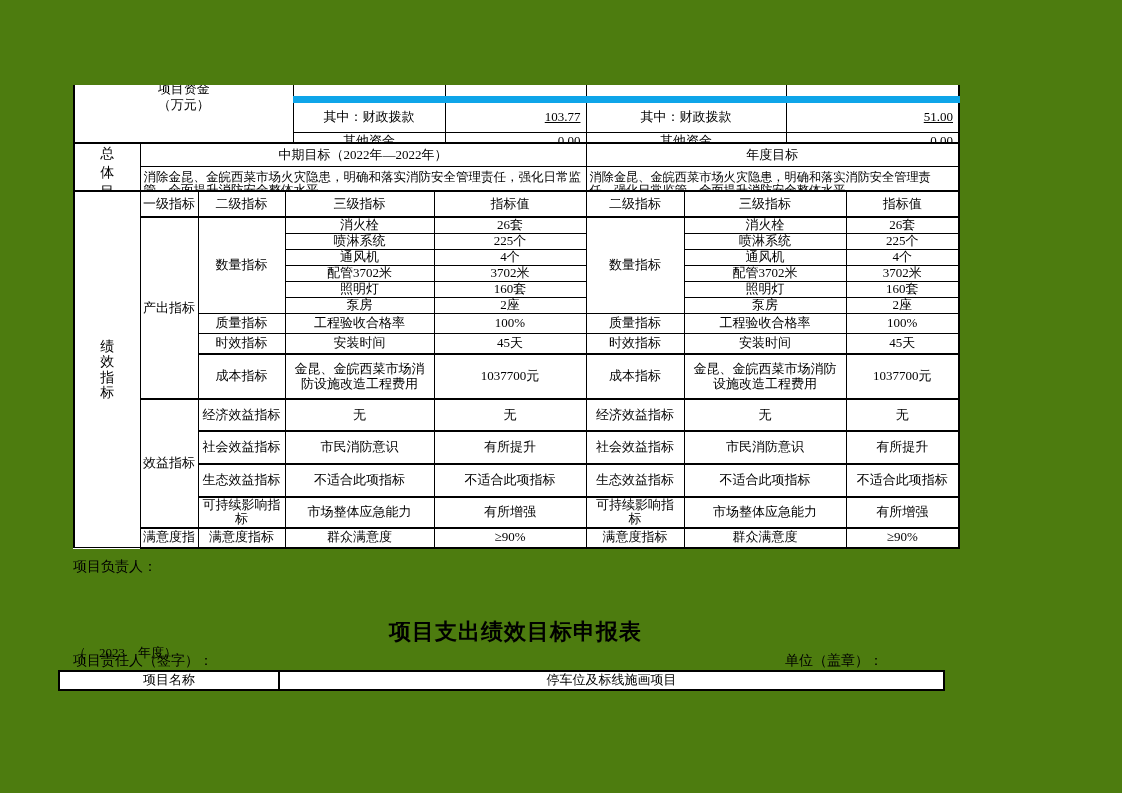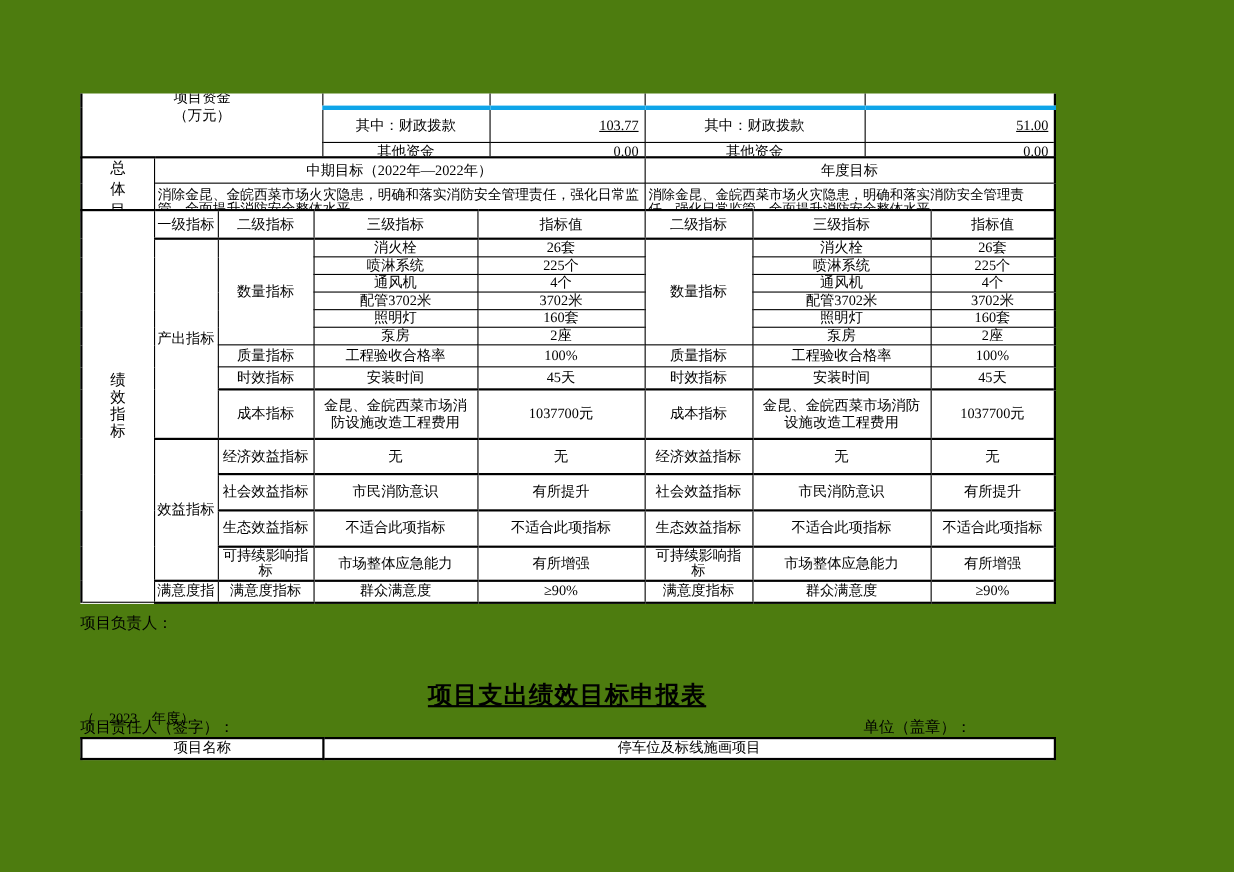--- a/index.html
+++ b/index.html
@@ -10,42 +10,42 @@
      font-size:13px;line-height:1.12;padding:0 2px;overflow:hidden;white-space:pre-line;}
   
   .bl2{border-left-width:2px!important}
   .br2{border-right-width:2px!important}
   .bb2{border-bottom-width:2px!important}
   .bt2{border-top-width:2px!important}
   tr.tk td{border-top-width:2px;}
   
   #fund{left:73px;top:85px;width:885px;}
   #fund td{border-top:none;}
-  #fund tr:nth-child(2) td{border-top:4px solid #0ea5e9;}
+  #fund tr:nth-child(2) td{border-top:7px solid #0ea5e9;}
   #fund .lbl{vertical-align:top;}
   #fund .lbl .inner{margin-top:-4px;line-height:16px;}
   #fund .num{text-align:right;padding-right:5px;text-decoration:underline;}
   
   #goal{left:73px;top:142px;width:885px;}
   #goal td{height:19px;}
   .goaltext{text-align:left!important;vertical-align:middle;padding:1px 3px!important;
             font-size:12.5px!important;line-height:13.5px!important;height:27px!important;}
   .goaltext.r{font-size:12.2px!important;}
   
   #ind{left:73px;top:190px;width:885px;}
   #ind td{line-height:1.1;}
   .vhead{font-size:14px;line-height:19px;}
   .costL{padding:0 7px!important;}
   .costR{padding:0 3px!important;}
   
-  #nameTbl{left:73px;top:670px;width:885px;}
+  #nameTbl{left:58px;top:670px;width:885px;}
   #nameTbl td{border-width:2px;height:17px;}
   .freetext{position:absolute;font-size:14px;white-space:pre;}
   #title{position:absolute;left:73px;top:617px;width:885px;text-align:center;
-         font-size:22px;font-weight:bold;letter-spacing:1px;text-decoration:underline;}
+         font-size:22px;font-weight:bold;letter-spacing:1px;}
   #yearline{position:absolute;left:73px;top:644px;width:885px;font-size:13px;}
 </style>
 </head>
 <body>
 
 <div id="canvas">
 
   <table id="fund">
     <colgroup>
         <col style="width:219px">

